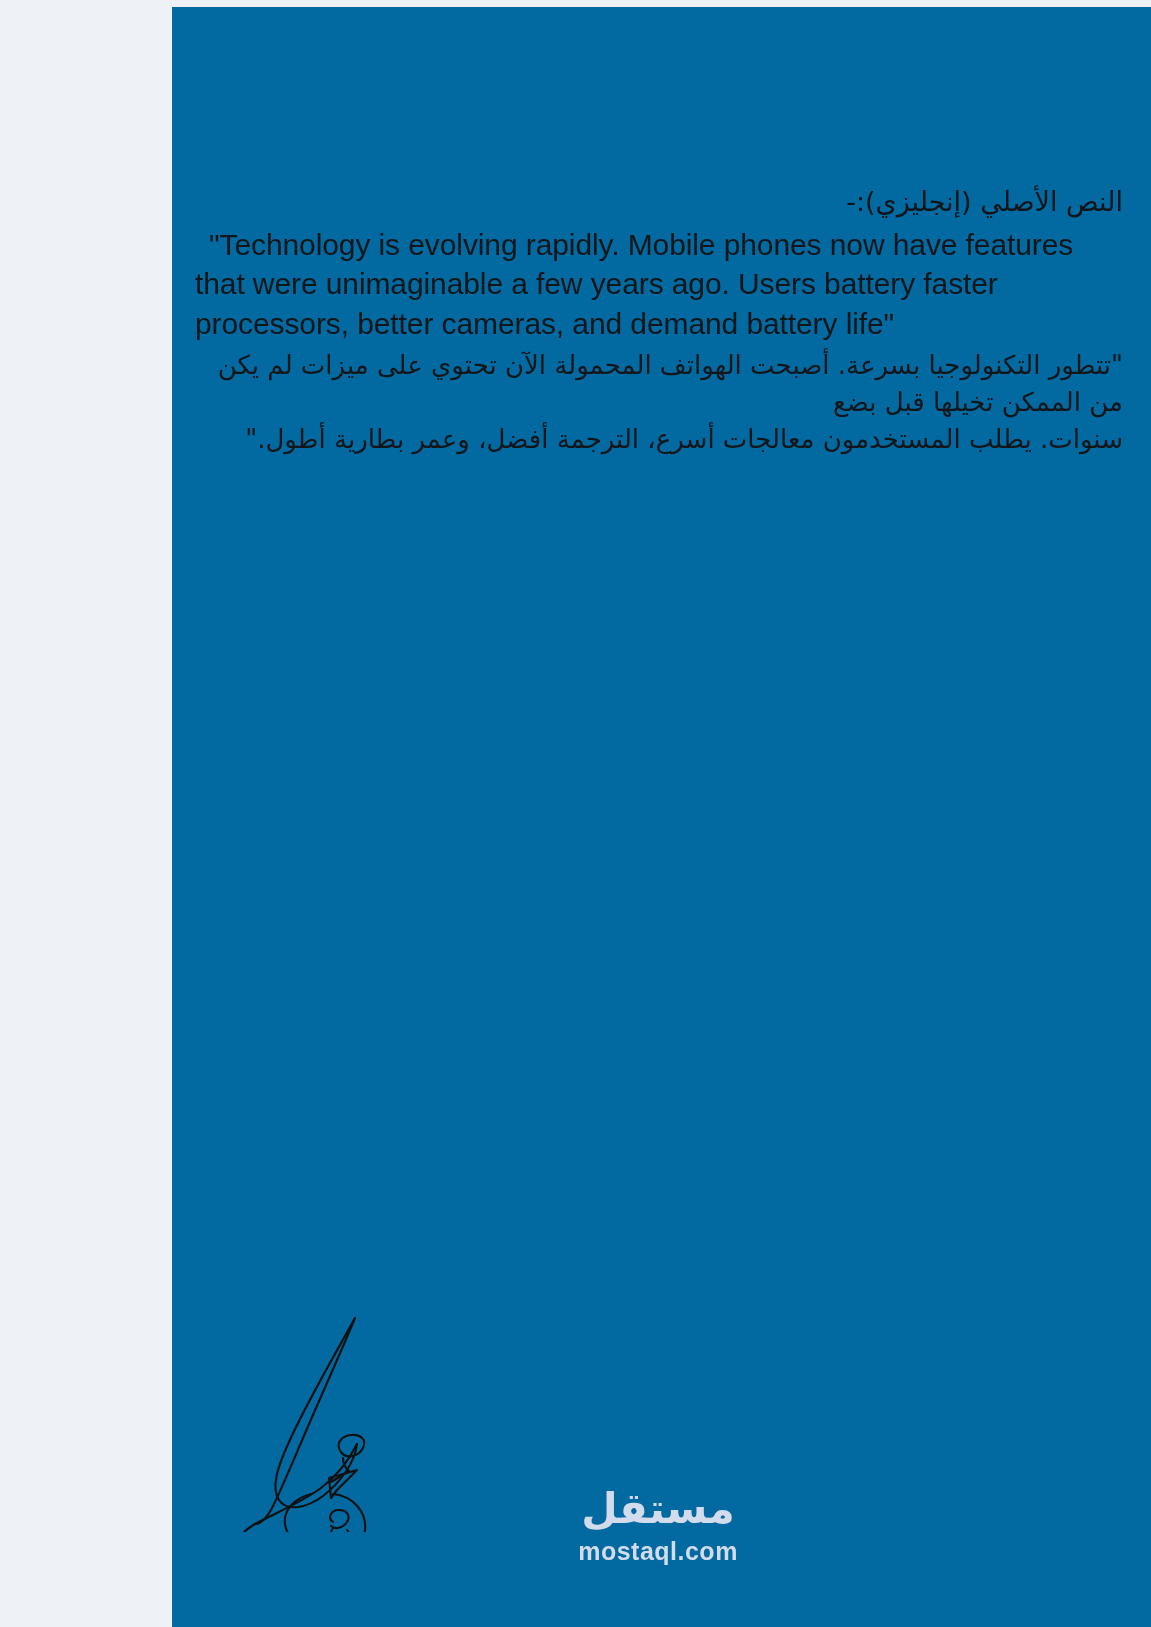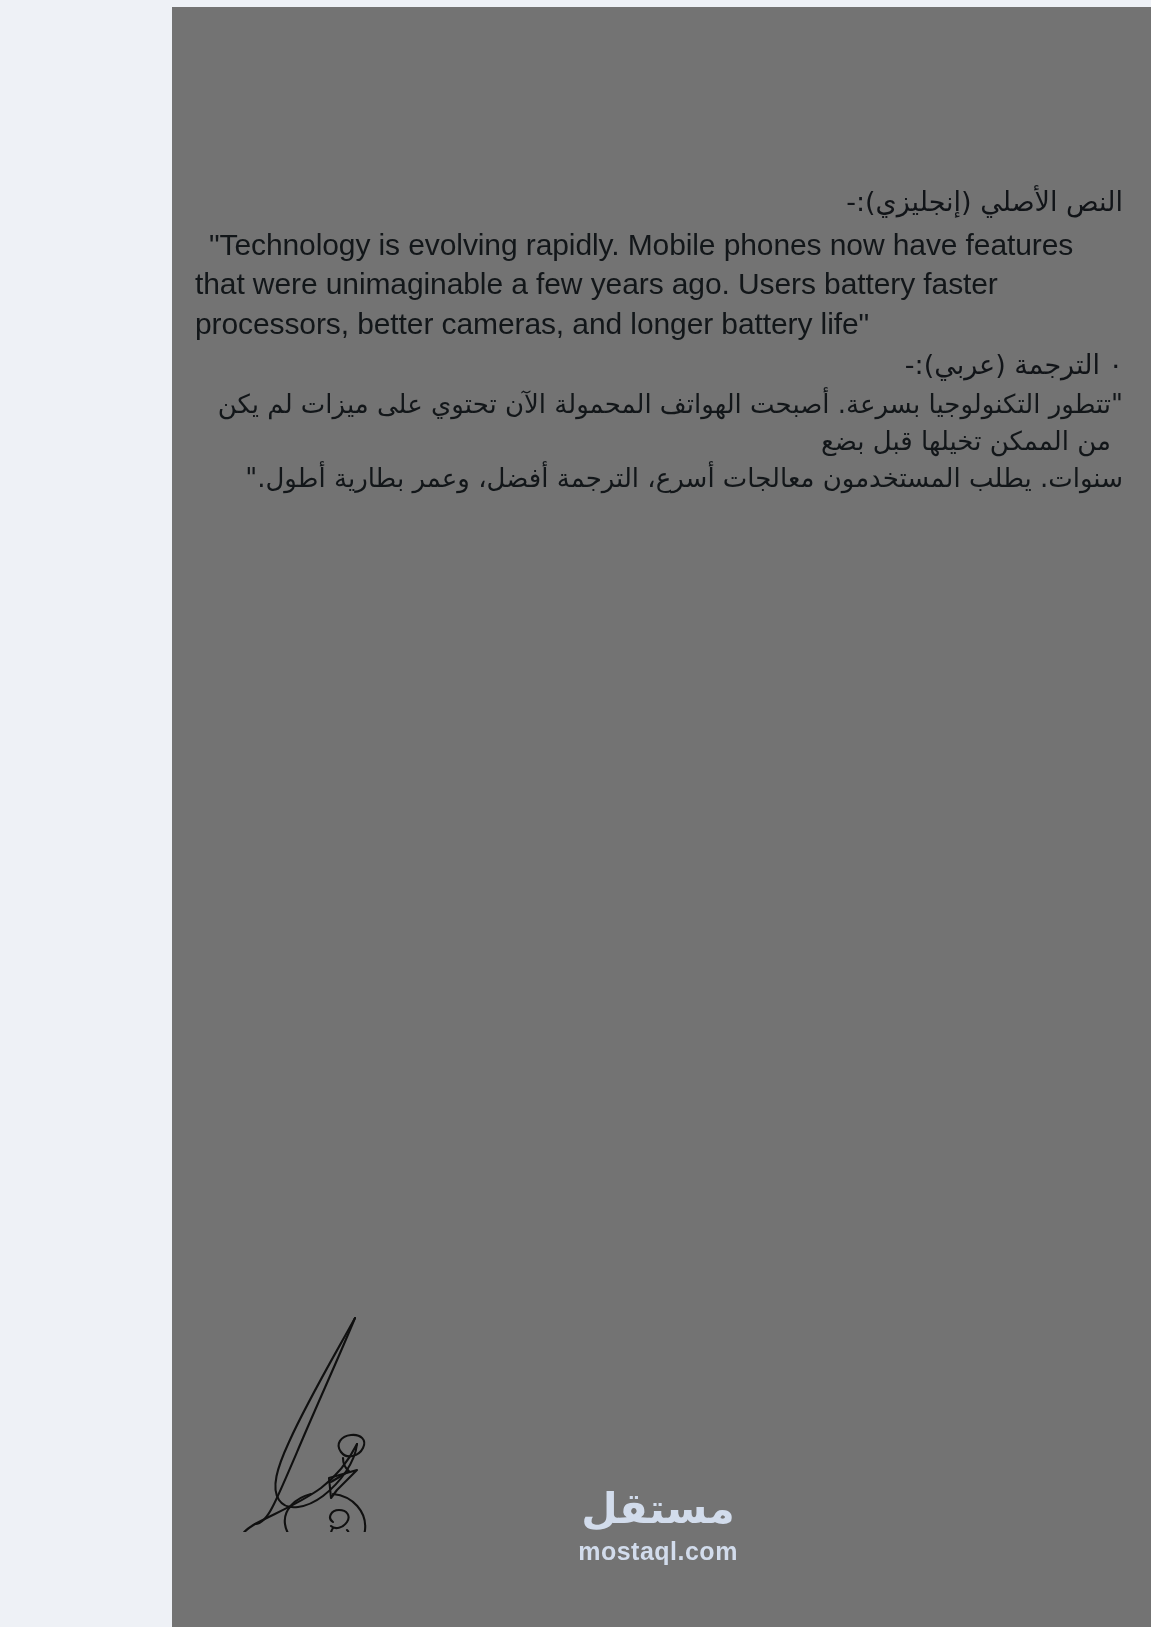--- a/index.html
+++ b/index.html
@@ -9,21 +9,21 @@
     background: #eef1f6;
   }
   body {
     font-family: "Liberation Sans", sans-serif;
   }
 
   .page {
     position: relative;
     width: 986px;
     height: 1627px;
-    background: #737373;
+    background: #0369a1;
     overflow: hidden;
     box-sizing: border-box;
   }
 
   
   .edge-top {
     position: absolute;
     top: 0; left: 0; right: 0;
     height: 7px;
     background: #eef1f6;
@@ -73,21 +73,21 @@
   .quote-ar {
     direction: rtl;
     text-align: right;
     font-family: "DejaVu Sans", "Liberation Sans", sans-serif;
     font-size: 26px;
     line-height: 1.42;
     color: #121619;
     margin-top: 4px;
   }
   .quote-ar .ln { display: block; white-space: pre; }
-  .quote-ar .ln.l2 { margin-right: 12px; }
+  .quote-ar .ln.l2 { margin-right: 0; }
   .quote-ar .ln.l3 { }
 
   .heading-ar.second {
     margin-top: 6px;
   }
 
   
   .signature {
     position: absolute;
     left: 72px;
@@ -137,24 +137,23 @@
   <div class="edge-top"></div>
   <div class="edge-left"></div>
 
   <div class="content">
 
     <div class="heading-ar">النص الأصلي (إنجليزي):-</div>
 
     <div class="quote-en">
       <span class="ln indent">"Technology is evolving rapidly. Mobile phones now have features</span>
       <span class="ln">that were unimaginable a few years ago. Users battery faster</span>
-      <span class="ln">processors, better cameras, and longer battery life"</span>
+      <span class="ln">processors, better cameras, and demand battery life"</span>
     </div>
 
-    <div class="heading-ar second">٠ الترجمة (عربي):-</div>
 
     <div class="quote-ar">
       <span class="ln l1">"تتطور التكنولوجيا بسرعة. أصبحت الهواتف المحمولة الآن تحتوي على ميزات لم يكن</span>
       <span class="ln l2">من الممكن تخيلها قبل بضع</span>
       <span class="ln l3">سنوات. يطلب المستخدمون معالجات أسرع، الترجمة أفضل، وعمر بطارية أطول."</span>
     </div>
 
   </div>
 
   <div class="signature">

